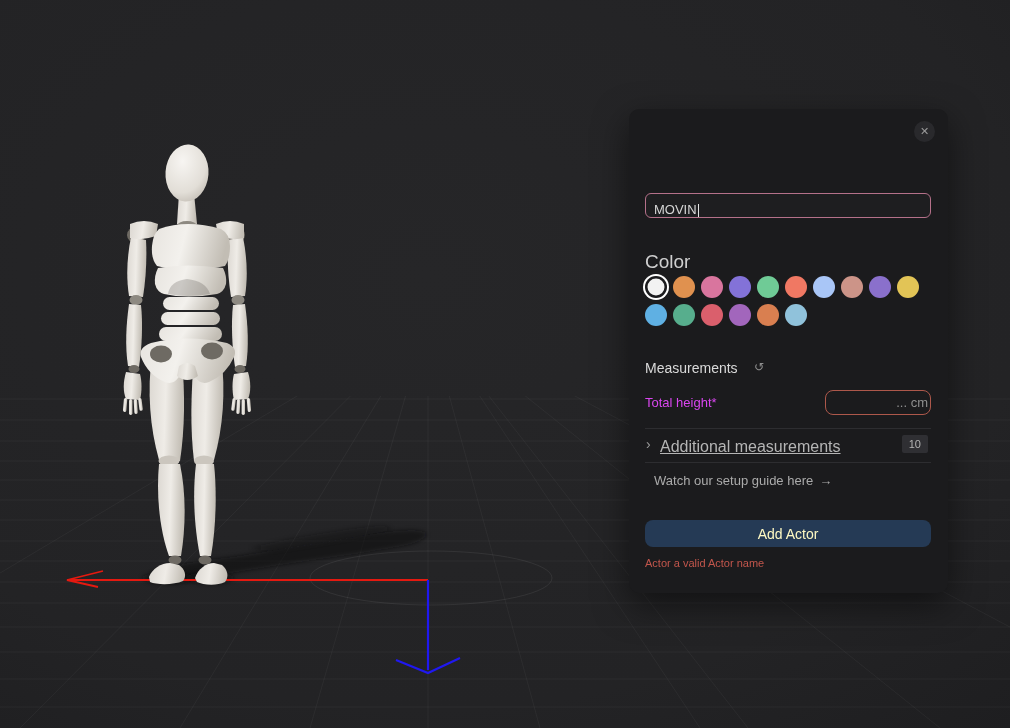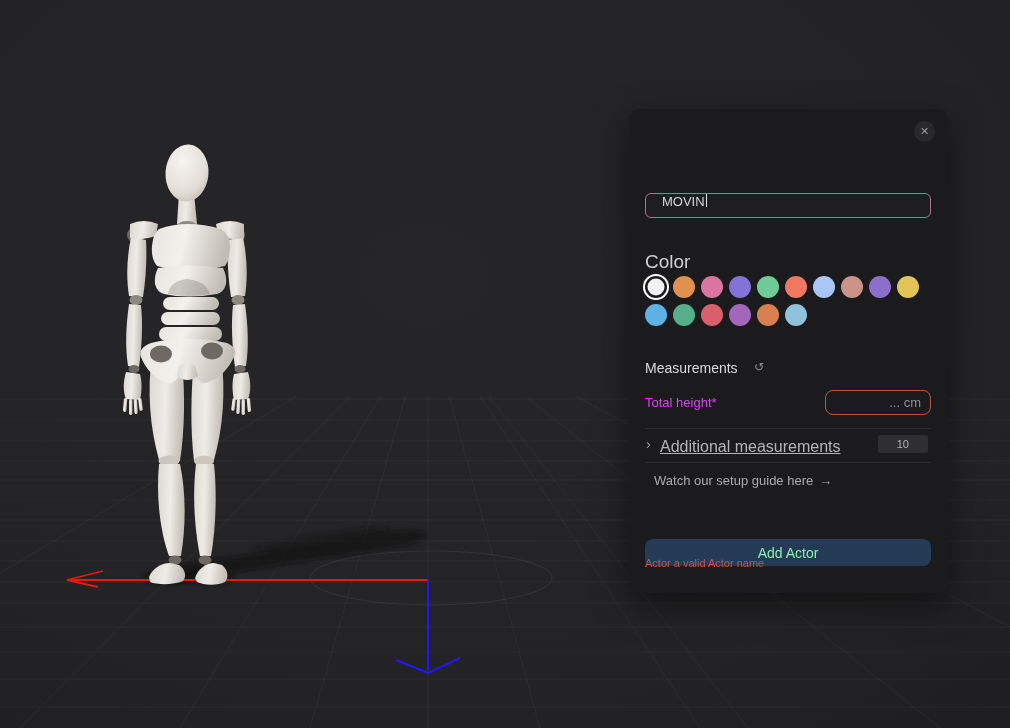--- a/index.html
+++ b/index.html
@@ -17,47 +17,47 @@
   svg.scene{position:absolute;left:0;top:0;}
 
   
   .modal{position:absolute;left:629px;top:109px;width:319px;height:484px;
     background:var(--modal-bg);border-radius:10px;box-shadow:0 12px 34px rgba(0,0,0,.5);}
   .modal *{position:absolute;}
   .m-close{top:12px;right:13px;width:21px;height:21px;border-radius:50%;background:#29292c;
     color:#9a9a9a;font-size:11px;display:flex;align-items:center;justify-content:center;cursor:pointer;}
   .m-title{left:16px;top:24px;font-size:23px;font-weight:700;color:#f2f2f2;letter-spacing:.2px;}
   .m-name-input{left:16px;top:84px;width:286px;height:25px;border:1px solid var(--name-border);
-    border-radius:6px;background:rgba(255,255,255,.015);display:flex;align-items:flex-start;padding-left:16px;}
+    border-radius:6px;background:rgba(255,255,255,.015);display:flex;align-items:flex-end;padding-left:8px;}
   .m-name-input span{position:static;font-size:13px;color:#d6d6d6;}
   .caret{position:static!important;display:inline-block;width:1px;height:13px;background:#e3e3e3;
     margin-left:1px;animation:blink 1.1s steps(1) infinite;}
   @keyframes blink{50%{opacity:0;}}
   .m-color-label{left:16px;top:142px;font-size:19px;color:#cfcfcf;}
   .swatch-row{left:16px;display:flex;gap:6px;height:22px;}
   .row1{top:167px;} .row2{top:195px;}
   .swatch{position:static!important;width:22px;height:22px;border-radius:50%;cursor:pointer;flex:0 0 auto;}
   .swatch.selected{box-shadow:inset 0 0 0 2.5px var(--modal-bg),0 0 0 2px #fff;}
   .m-measure-label{left:16px;top:251px;font-size:14px;color:#dadada;}
   .m-reset{left:125px;top:252px;font-size:12px;color:#8f8f8f;cursor:pointer;line-height:1;}
   .m-height-label{left:16px;top:286px;font-size:13px;color:#d946ef;}
   .m-height-input{left:196px;top:281px;width:106px;height:25px;border:1px solid var(--height-border);
-    border-radius:8px;background:transparent;color:#d6d6d6;text-align:right;padding-right:9px;
+    border-radius:8px;background:transparent;color:#d6d6d6;text-align:right;padding-right:2px;
     font-size:13px;font-family:inherit;outline:none;}
   .m-height-input::placeholder{color:#8f8f8f;}
   .m-div{left:16px;width:286px;height:1px;background:#2d2d30;}
   .div1{top:319px;} .div2{top:353px;}
   .m-chevron{left:17px;top:328px;font-size:14px;color:#9a9a9a;line-height:1.1;}
   .m-additional{left:31px;top:329px;font-size:16px;color:#b5b5b5;cursor:pointer;text-decoration:underline;}
-  .m-badge{right:20px;top:326px;background:#2f2f33;border-radius:2px;padding:3px 19px;
+  .m-badge{right:20px;top:326px;background:#2f2f33;border-radius:2px;padding:3px 7px;
     font-size:11px;color:#b3b3b3;}
   .m-guide{left:25px;top:364px;font-size:13px;color:#ababab;cursor:pointer;}
   .m-guide .arr{position:static;margin-left:6px;color:#ababab;}
-  .m-button{left:16px;top:430px;width:286px;height:27px;background:var(--button-bg);border-radius:8px;
-    color:#86efac;font-size:14px;font-weight:500;display:flex;align-items:center;justify-content:center;cursor:pointer;}
+  .m-button{left:16px;top:411px;width:286px;height:27px;background:var(--button-bg);border-radius:8px;
+    color:#fef9c3;font-size:14px;font-weight:500;display:flex;align-items:center;justify-content:center;cursor:pointer;}
   .m-error{left:16px;top:448px;font-size:11px;color:var(--error-color);}
 </style>
 </head>
 <body>
 
 <div class="stage">
 
   <svg class="scene" width="1010" height="728" viewBox="0 0 1010 728">
     <defs>
       <radialGradient id="bgG" cx="42%" cy="38%" r="85%">

